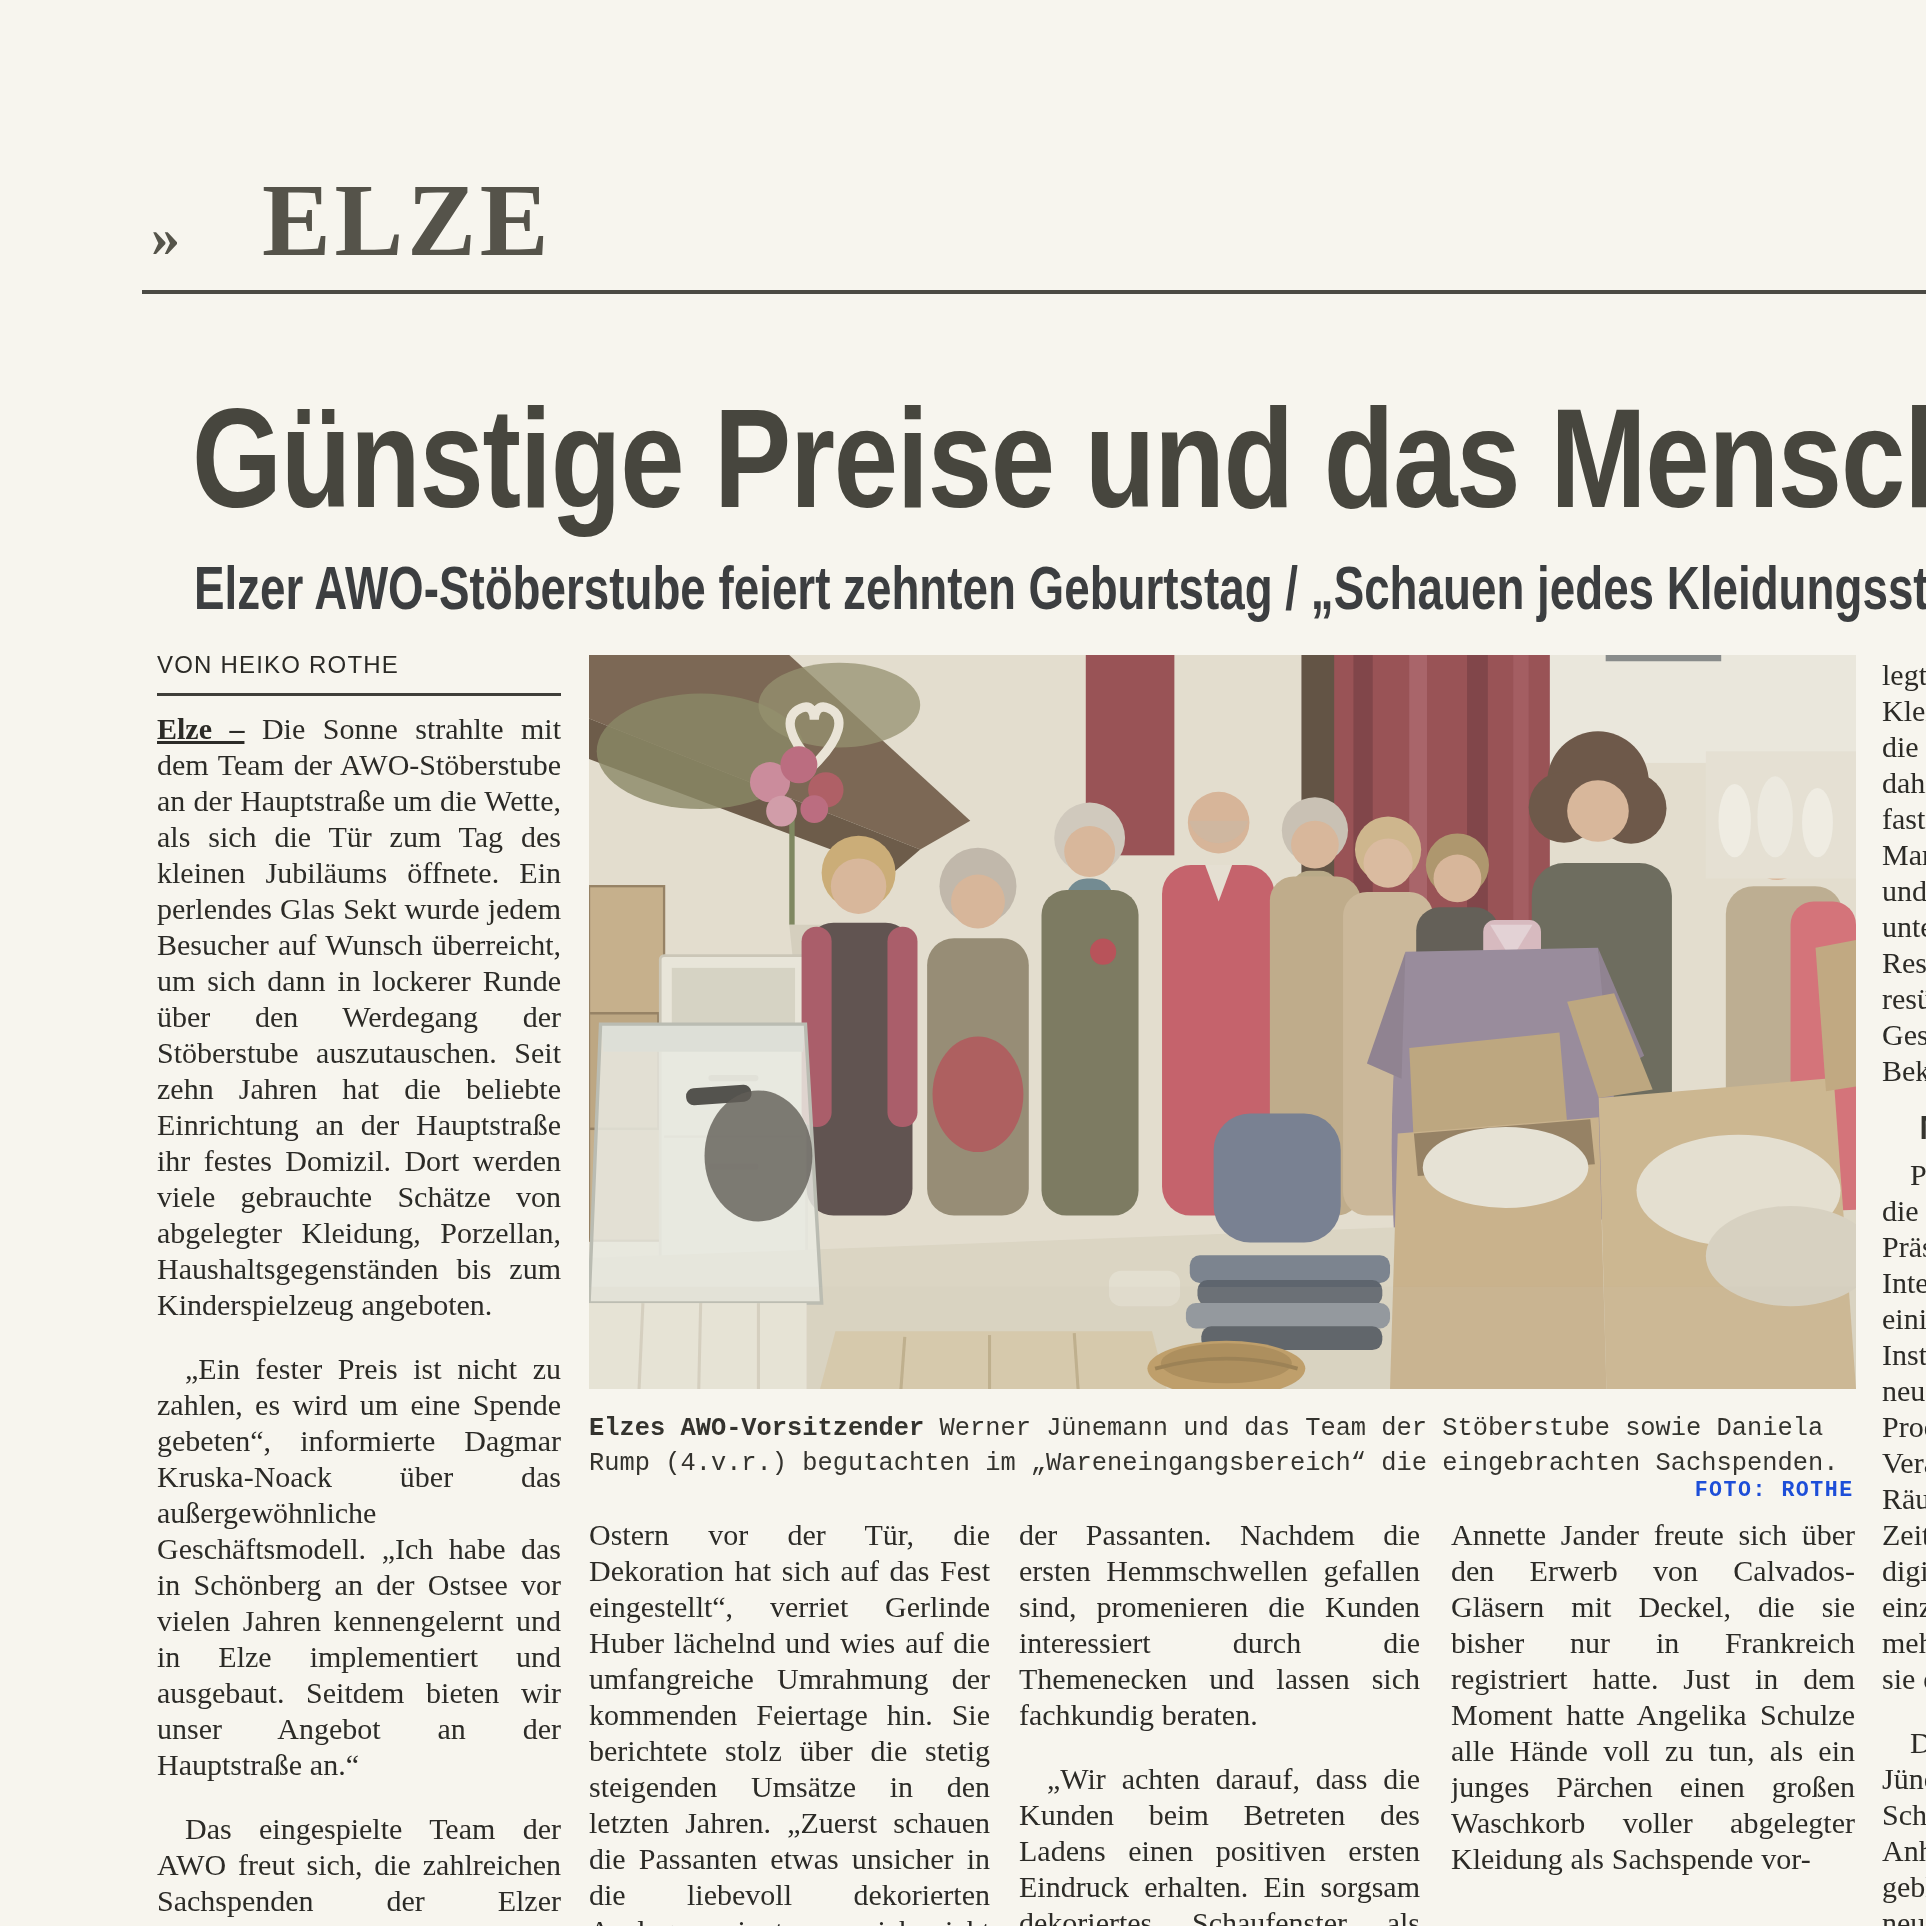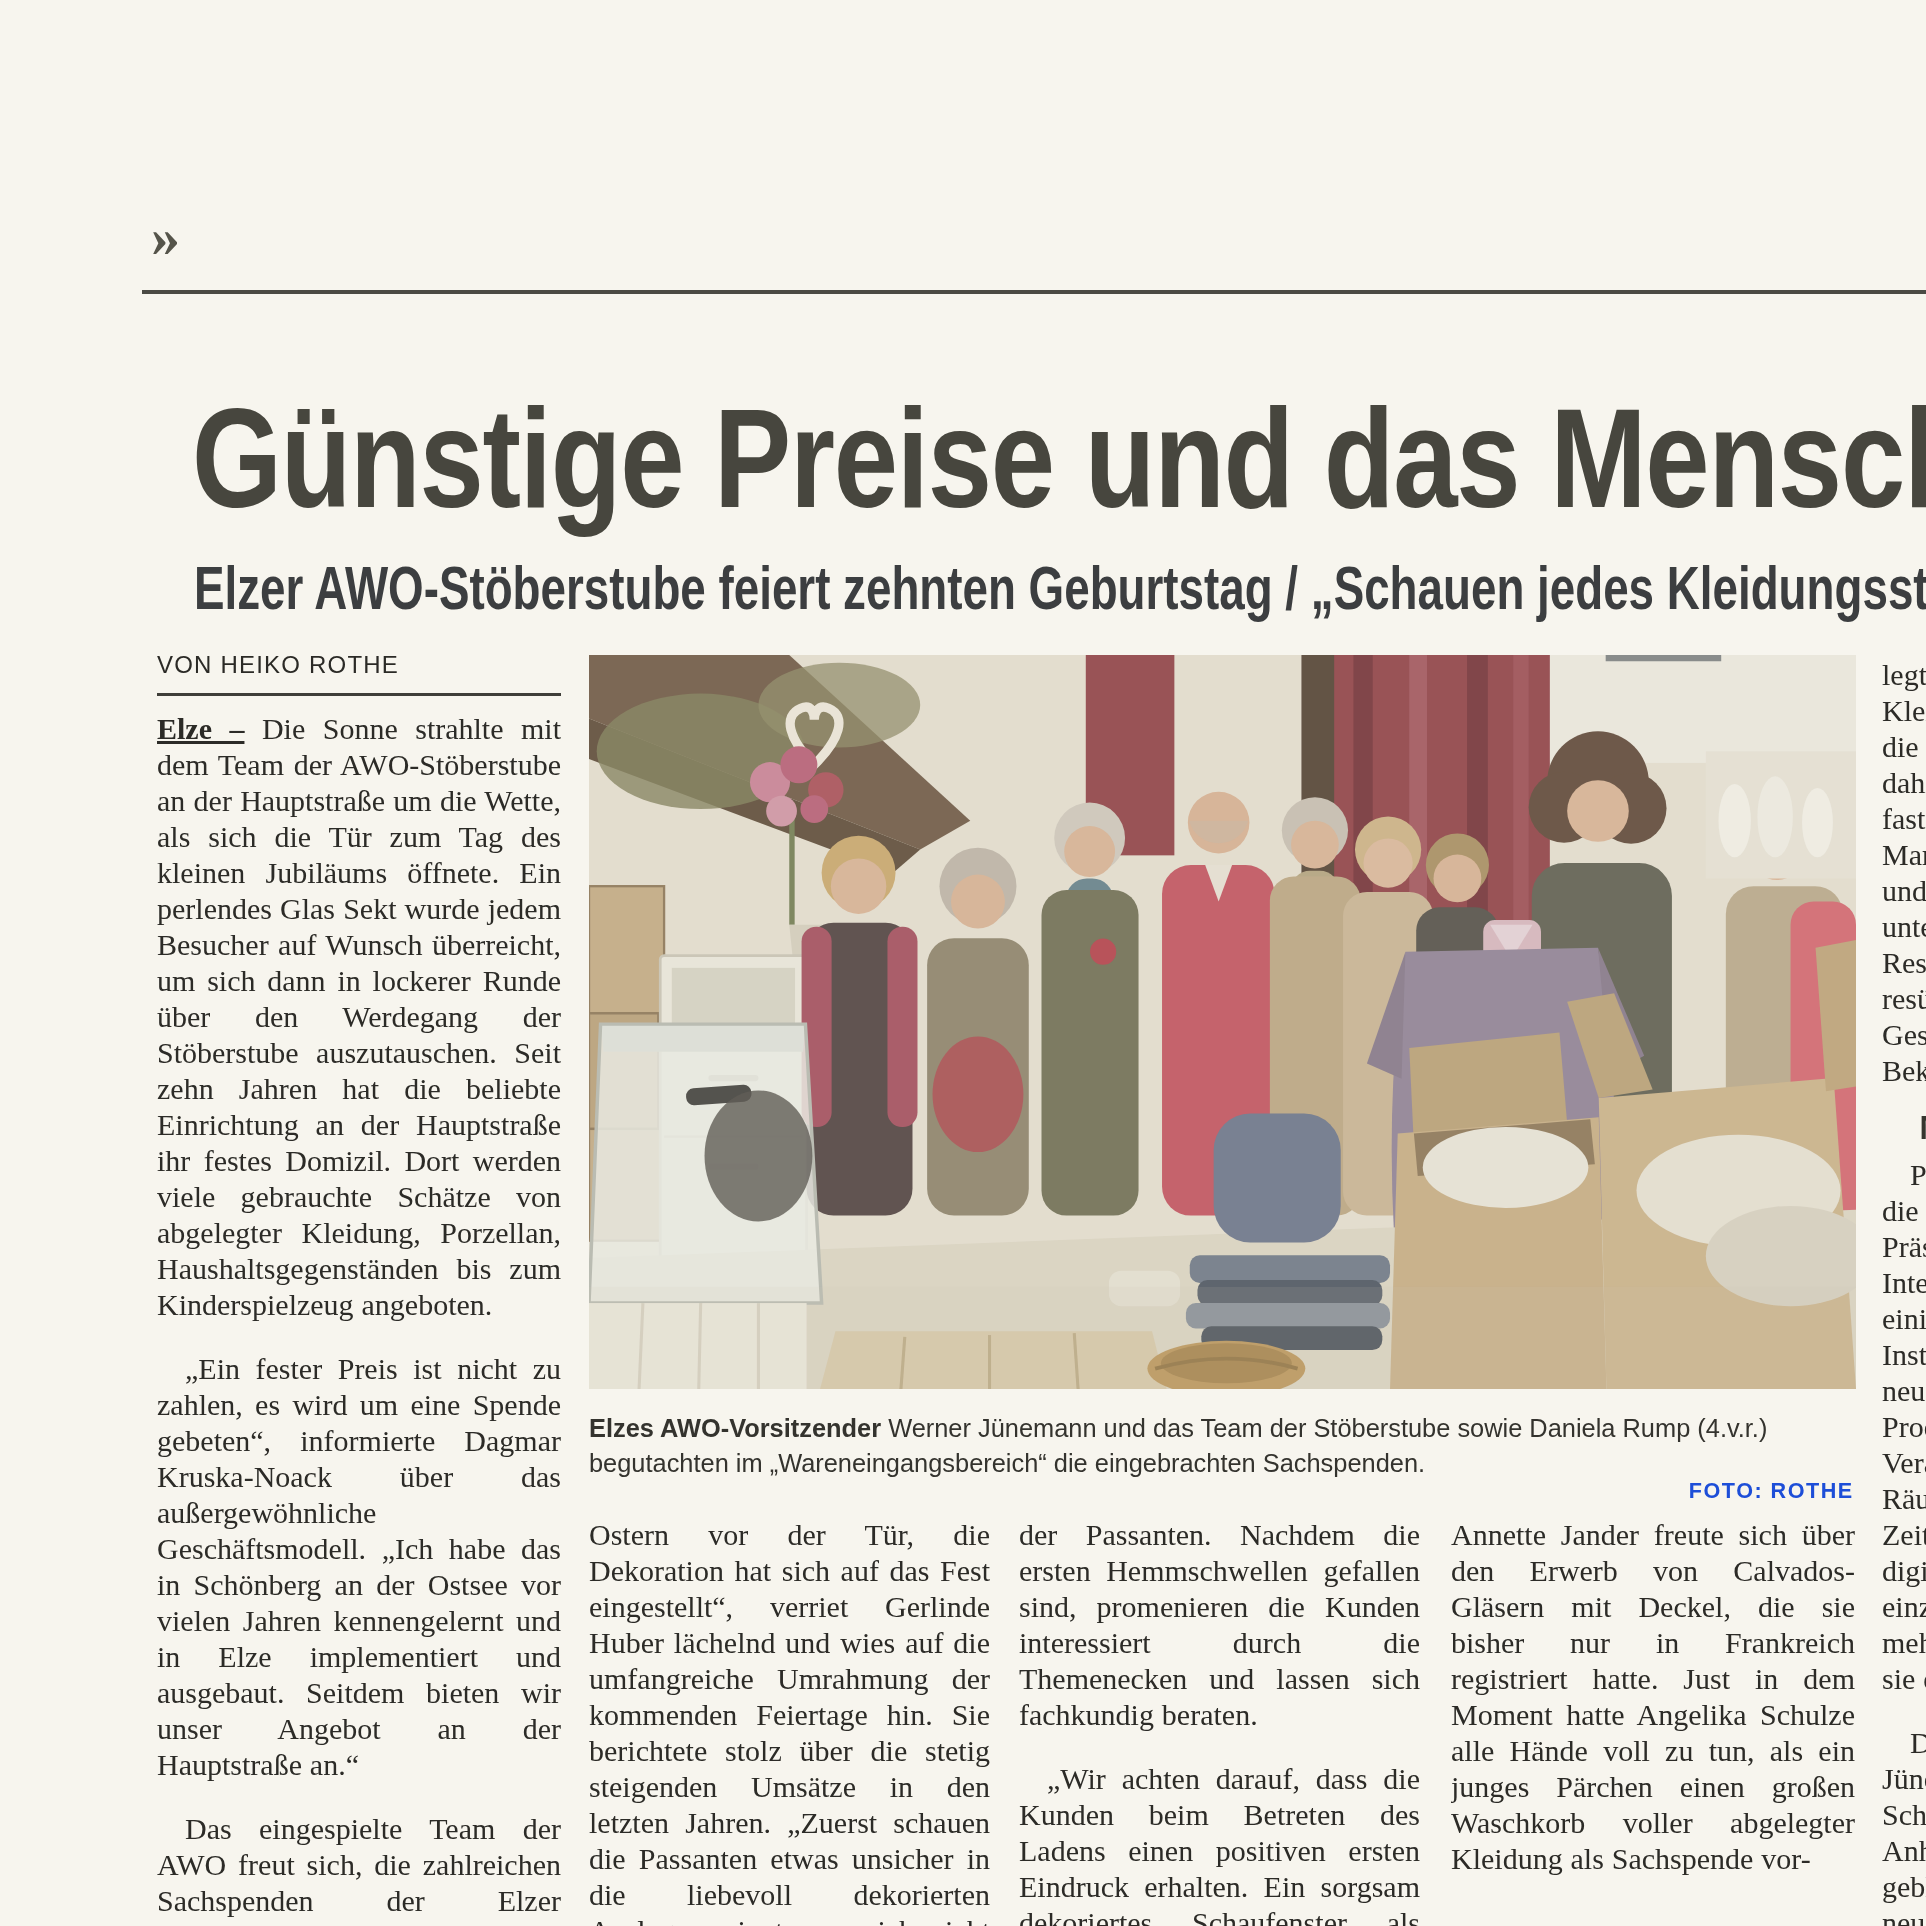--- a/index.html
+++ b/index.html
@@ -68,35 +68,36 @@
   .col4{ left:1451px; top:1517px; width:404px; height:543px; }
   .col5{ left:1882px; top:657px; width:409px; height:1406px; }
   
   .photo-wrap{
     position:absolute; left:589px; top:655px; width:1267px; height:734px;
     background:#ded8ca; overflow:hidden;
   }
   .photo-wrap svg{ display:block; width:100%; height:100%; }
   .caption{
     position:absolute; left:589px; top:1411px; width:1267px; height:100px;
-    font-family:Liberation Sans, sans-serif;
+    font-family:Liberation Mono, monospace;
     font-size:25.4px; line-height:35px; color:#34332e; text-align:left;
   }
   .caption .cap-b{ font-weight:700; }
   .caption .credit{
     position:absolute; right:2.3px; bottom:3.1px;
     font-size:21.6px; font-weight:700; letter-spacing:1.5px; color:#1d4ed8;
   }
 </style>
 </head>
 <body>
 
 <div class="sheet">
 
   <div class="kicker">»</div>
+  <div class="section-title">ELZE</div>
 
   <div class="header-rule"></div>
 
   <div class="headline">Günstige Preise und das Menschliche dazu</div>
   <div class="subheadline">Elzer AWO-Stöberstube feiert zehnten Geburtstag / „Schauen jedes Kleidungsstück genau an“</div>
 
   <div class="byline">VON HEIKO ROTHE</div>
   <div class="byline-rule"></div>
 
   <div class="col col1">

